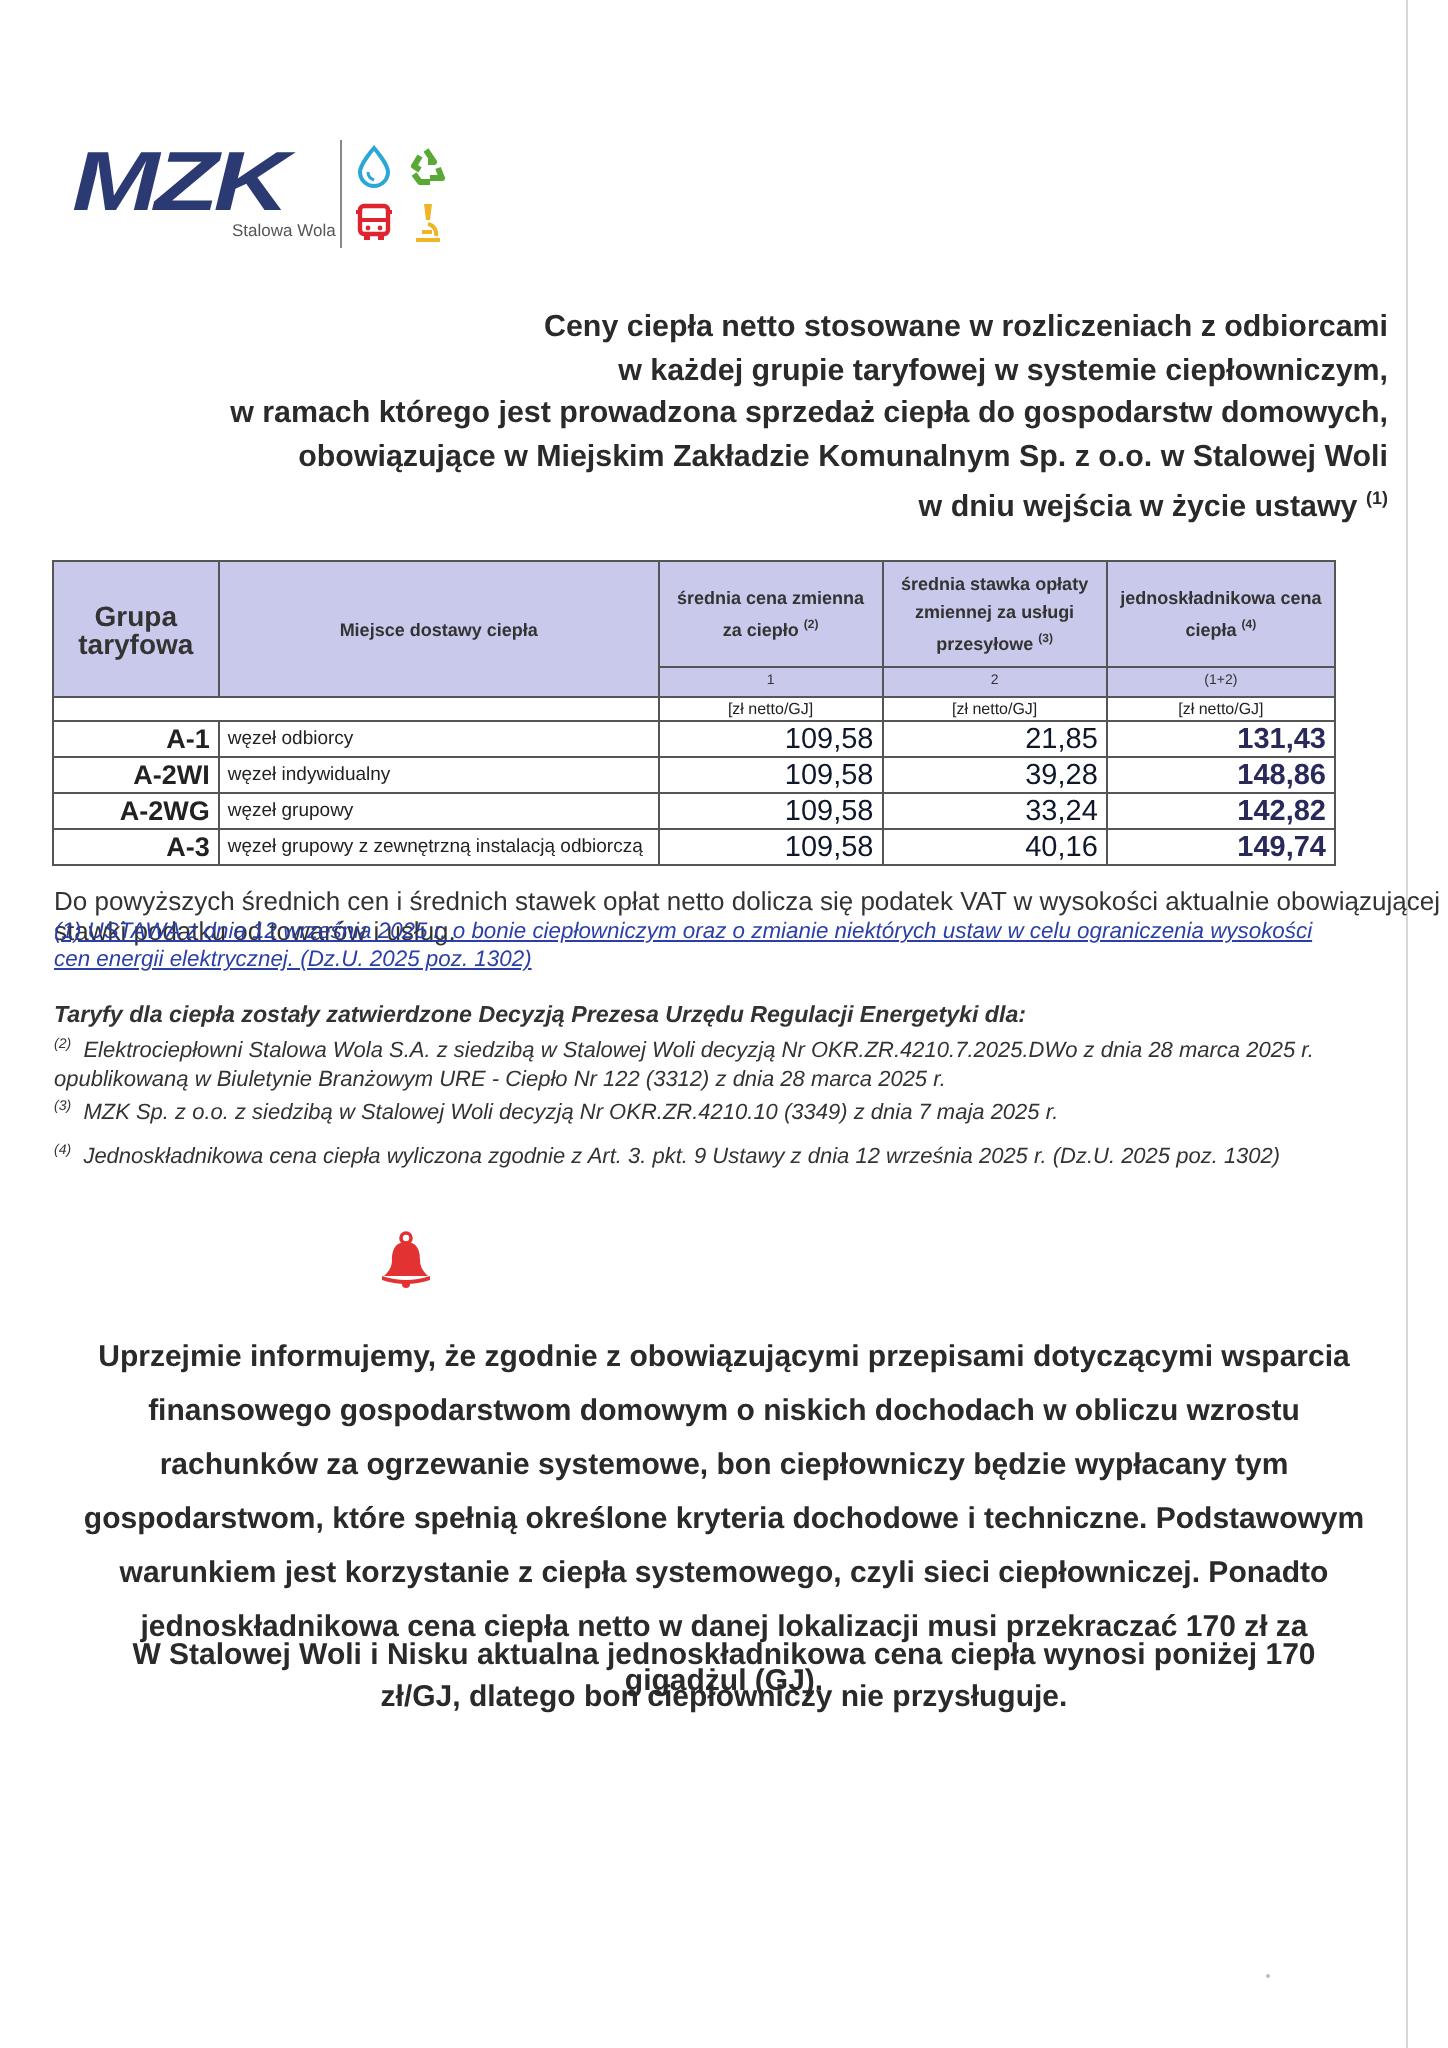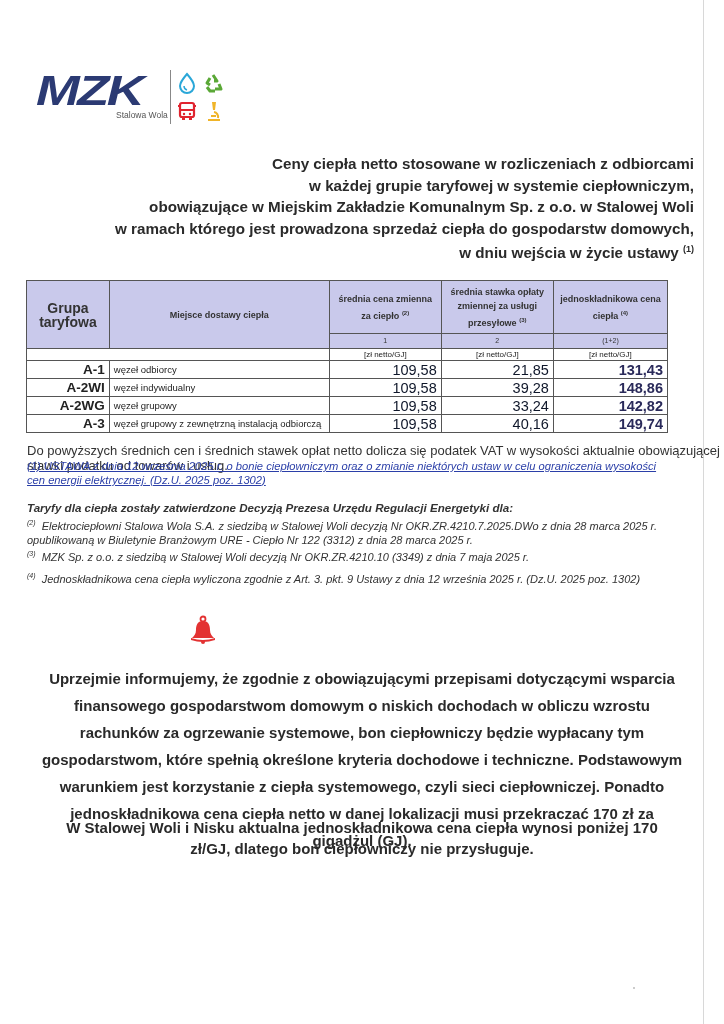--- a/index.html
+++ b/index.html
@@ -83,22 +83,22 @@
   </svg>
   <svg class="logo-icon ic-micro" viewBox="0 0 22 22">
     <path d="M10 2 L14 2 L13 10 L11 10 Z" fill="#f0b428"></path>
     <path d="M6 20 L18 20 M12 12 A5 5 0 0 1 16 18 M9 16 L14 16" fill="none" stroke="#f0b428" stroke-width="2"></path>
   </svg>
 </div>
 
 <div class="title">
   <div>Ceny ciepła netto stosowane w rozliczeniach z odbiorcami</div>
   <div>w każdej grupie taryfowej w systemie ciepłowniczym,</div>
+  <div>w ramach którego jest prowadzona sprzedaż ciepła do gospodarstw domowych,</div>
   <div>obowiązujące w Miejskim Zakładzie Komunalnym Sp. z o.o. w Stalowej Woli</div>
-  <div>w ramach którego jest prowadzona sprzedaż ciepła do gospodarstw domowych,</div>
   <div><span>w dniu wejścia w życie ustawy</span> <sup>(1)</sup></div>
 </div>
 
 <table class="tariffs">
   <tbody>
       <tr class="hdr hdr-main">
     <th class="c-grp" rowspan="2" style="font-size:14px;text-align:center;margin-left:48px;">Grupa taryfowa</th>
     <th class="c-loc" rowspan="2" style="font-size:9px;text-align:center;">Miejsce dostawy ciepła</th>
     <th><span>średnia cena zmienna za ciepło</span> <sup class="small">(2)</sup></th>
     <th><span>średnia stawka opłaty zmiennej za usługi przesyłowe</span> <sup class="small">(3)</sup></th>

